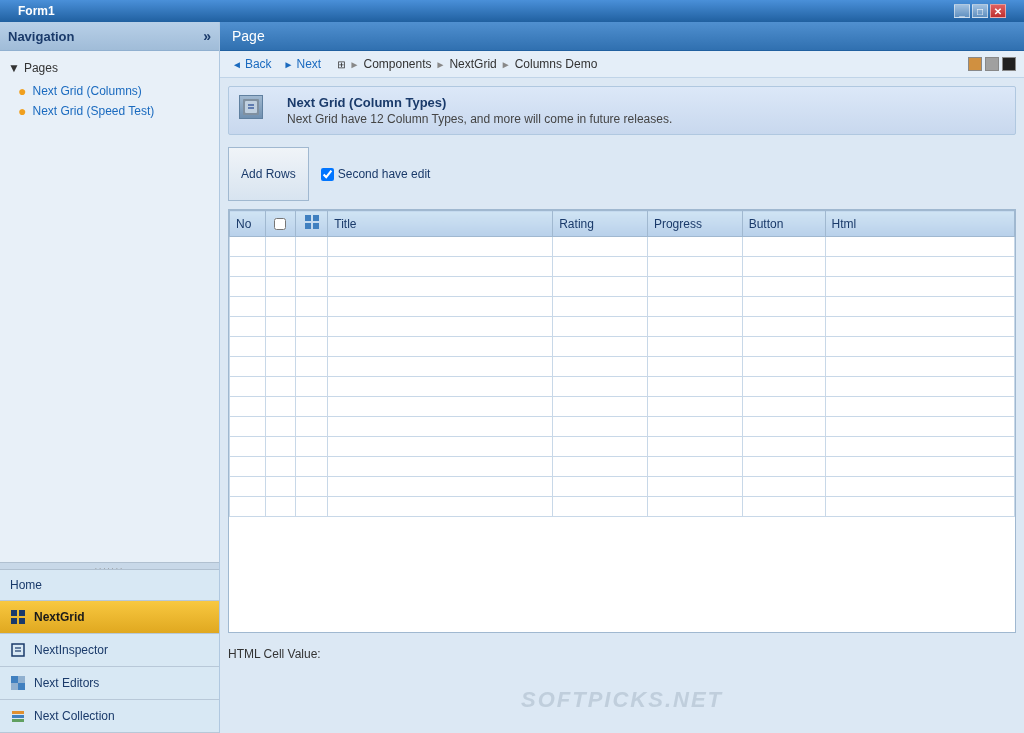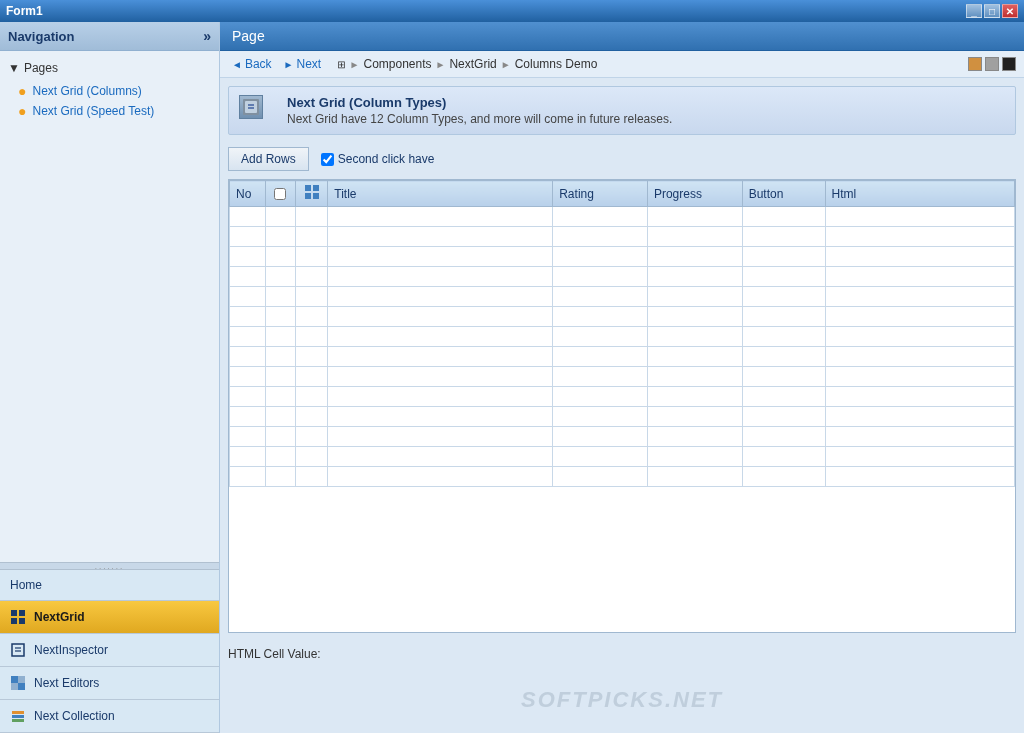--- a/index.html
+++ b/index.html
@@ -6,21 +6,21 @@
     body { font-family: Tahoma, Arial, sans-serif; font-size: 12px; background: #d0e0f0; overflow: hidden; height: 733px; }
 
     
     .title-bar {
       background: linear-gradient(to bottom, #4a90d9, #2060a0);
       color: white;
       height: 22px;
       display: flex;
       align-items: center;
       justify-content: space-between;
-      padding: 0 6px;
+      padding: 0 18px;
       font-size: 12px;
       font-weight: bold;
     }
     .title-bar-controls { display: flex; gap: 2px; }
     .title-bar-btn {
       width: 16px; height: 14px;
       border: 1px solid rgba(255,255,255,0.5);
       background: linear-gradient(to bottom, #a0c0e0, #6090c0);
       color: white;
       font-size: 10px;
@@ -222,21 +222,21 @@
     .toolbar {
       display: flex;
       align-items: center;
       gap: 12px;
       padding: 4px 8px 8px 8px;
     }
 
     .add-rows-btn {
       background: linear-gradient(to bottom, #f0f4f8, #d8e4f0);
       border: 1px solid #a0b8d0;
-      padding: 4px 12px;
+      padding: 19px 12px;
       font-size: 12px;
       cursor: pointer;
       color: #1a3a6a;
     }
 
     .checkbox-label {
       display: flex;
       align-items: center;
       gap: 4px;
       font-size: 12px;
@@ -443,21 +443,21 @@
         <div class="info-desc">Next Grid have 12 Column Types, and more will come in future releases.</div>
       </div>
     </div>
 
     <div class="toolbar">
       <button class="add-rows-btn">
         <span>Add Rows</span>
       </button>
       <label class="checkbox-label">
         <input type="checkbox" checked="" style="">
-        <span>Second click have</span>
+        <span>Second have edit</span>
       </label>
     </div>
 
     <div class="grid-container">
       <table class="grid-table">
         <thead>
           <tr>
             <th class="col-no">No</th>
             <th class="col-check">
               <div class="th-checkbox">

